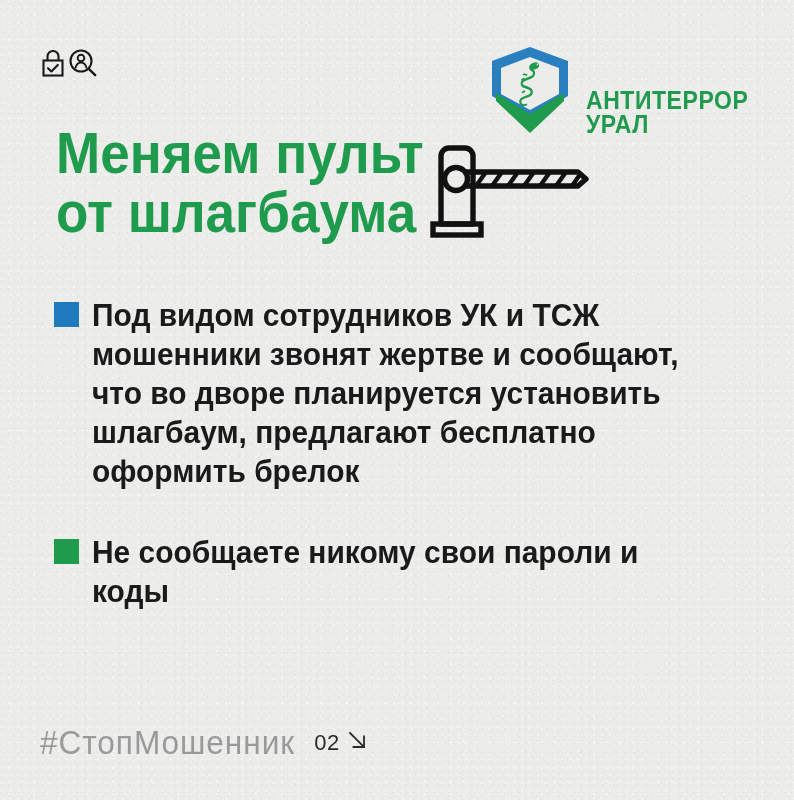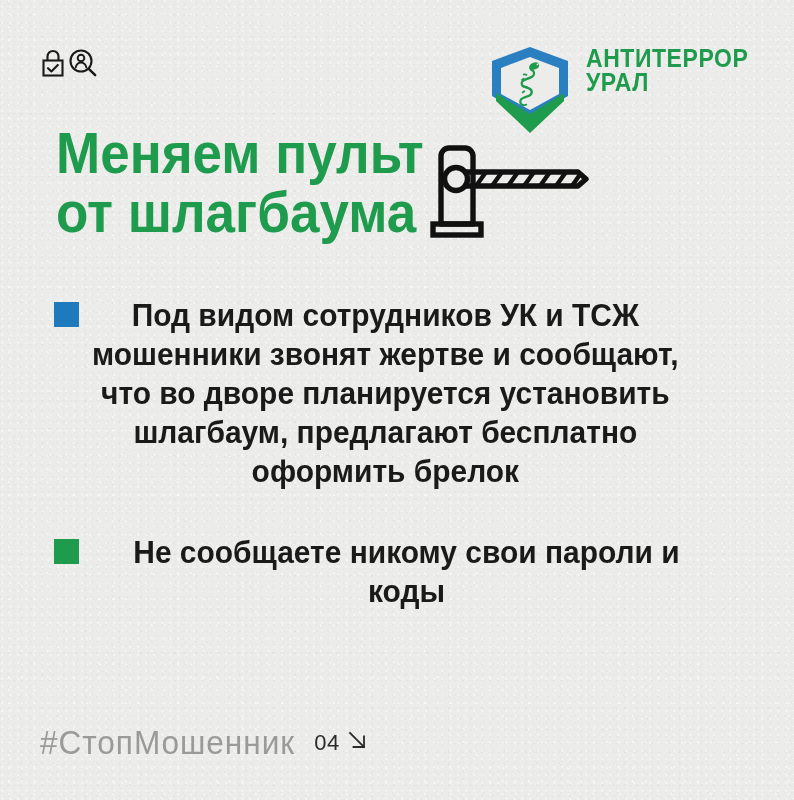--- a/index.html
+++ b/index.html
@@ -38,21 +38,21 @@
     gap: 2px;
   }
   .top-icons svg { display: block; }
 
   
   .logo {
     position: absolute;
     right: 32px;
     top: 44px;
     display: flex;
-    align-items: flex-start;
+    align-items: flex-end;
     gap: 12px;
   }
   .logo-mark { width: 88px; height: 92px; display: block; }
   .logo-text {
     display: flex;
     flex-direction: column;
     line-height: 0.96;
     padding-top: 2px;
   }
   .logo-text span {
@@ -99,21 +99,20 @@
   .bullets {
     position: absolute;
     left: 54px;
     top: 296px;
     width: 700px;
   }
   .bullet {
     display: flex;
     align-items: flex-start;
     margin-bottom: 30px;
-    text-align: center;
   }
   .bullet:last-child { margin-bottom: 0; margin-top: 43px; }
   .marker {
     flex: 0 0 auto;
     width: 25px;
     height: 25px;
     margin-top: 6px;
     margin-right: 13px;
   }
   .marker.blue  { background: #1f79bd; }
@@ -250,21 +249,21 @@
   </div>
   <div class="bullet">
     <span class="marker green"></span>
     <p class="bullet-text">Не сообщаете никому свои пароли и коды</p>
   </div>
 </div>
 
 <div class="footer">
   <span class="hashtag">#СтопМошенник</span>
   <span class="pageno">
-    <span class="pageno-num">04</span>
+    <span class="pageno-num">02</span>
     <span class="pageno-arrow">
       <svg width="21" height="21" viewBox="0 0 21 21" fill="none">
         <path d="M3 3l14 14" stroke="#2b2b2b" stroke-width="1.8" stroke-linecap="square"></path>
         <path d="M17 6.5V17H6.5" stroke="#2b2b2b" stroke-width="1.8" stroke-linecap="square"></path>
       </svg>
     </span>
   </span>
 </div>
 
 </body></html>

